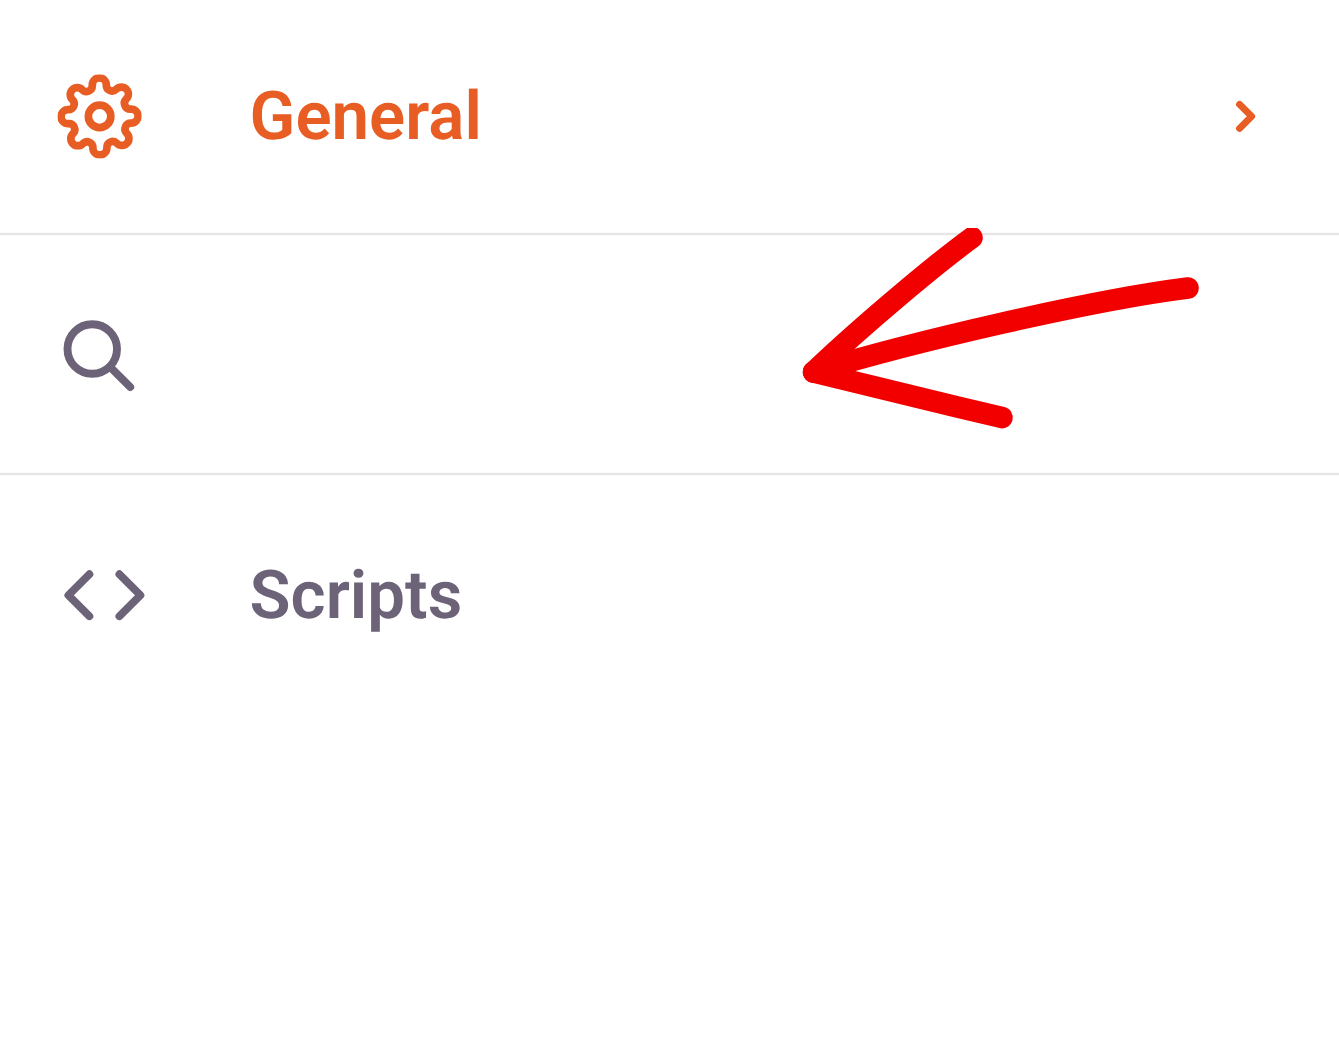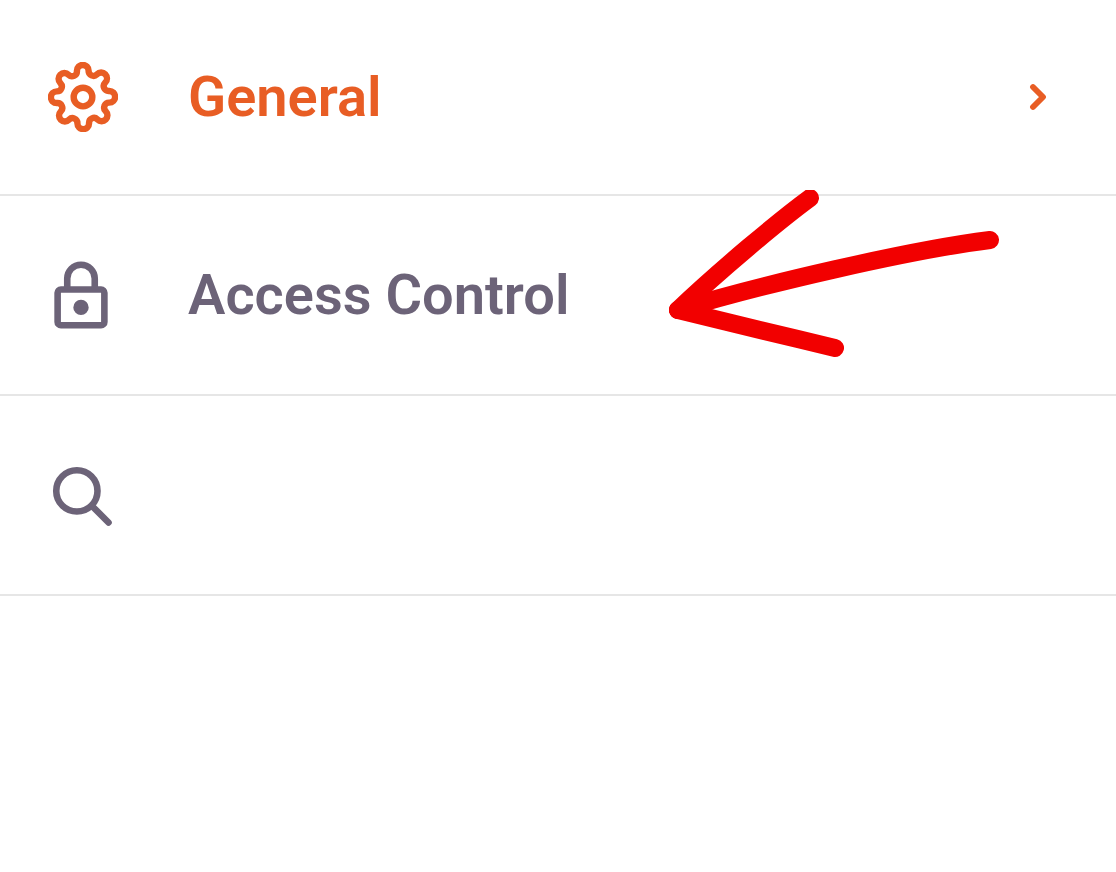--- a/index.html
+++ b/index.html
@@ -19,20 +19,21 @@
       width: 100%;
     }
     .menu-item {
       display: flex;
       align-items: center;
       padding: 0 48px;
       height: 200px;
       border-bottom: 2px solid #e6e6e6;
       cursor: pointer;
       position: relative;
+      gap: 20px;
     }
     .menu-item.first {
       height: 196px;
     }
     .menu-item.last {
       border-bottom: none;
     }
     .icon-wrap {
       width: 80px;
       display: flex;
@@ -81,40 +82,39 @@
       </svg>
     </span>
     <span class="label label-active">General</span>
     <span class="chevron-wrap">
       <svg width="40" height="40" viewBox="0 0 24 24" fill="none" stroke="#e85d24" stroke-width="3.5" stroke-linecap="round" stroke-linejoin="round">
         <polyline points="9 18 15 12 9 6"></polyline>
       </svg>
     </span>
   </div>
 
-  <div class="menu-item">
-    <span class="icon-wrap">
-      <svg width="66" height="74" viewBox="0 0 24 26" fill="none" stroke="#6c6378" stroke-width="2.4" stroke-linecap="butt" stroke-linejoin="miter">
-        <rect x="3.5" y="11" width="17" height="13" rx="1.2"></rect>
-        <path d="M7 11 V7 a5 5 0 0 1 10 0 v4"></path>
-        <circle cx="12" cy="17.5" r="1.6" fill="#6c6378"></circle>
-      </svg>
-    </span>
-    <span class="label label-inactive">Access Control</span>
-  </div>
 
   <div class="menu-item">
     <span class="icon-wrap">
       <svg width="66" height="66" viewBox="0 0 24 24" fill="none" stroke="#6c6378" stroke-width="2.4" stroke-linecap="round">
         <circle cx="10.5" cy="10.5" r="7.5"></circle>
         <line x1="22" y1="22" x2="16" y2="16"></line>
       </svg>
     </span>
   </div>
 
+  <div class="menu-item last">
+    <span class="icon-wrap">
+      <svg width="78" height="60" viewBox="0 0 30 24" fill="none" stroke="#6c6378" stroke-width="2.6" stroke-linecap="round" stroke-linejoin="round">
+        <polyline points="10 5 3 12 10 19"></polyline>
+        <polyline points="20 5 27 12 20 19"></polyline>
+      </svg>
+    </span>
+    <span class="label label-inactive">Scripts</span>
+  </div>
 
 </div>
 
 <svg class="annotation-arrow" viewBox="0 0 360 180" fill="none">
 
   <path d="M 150 8 C 120 30, 60 80, 18 120" stroke="#f20000" stroke-width="18" stroke-linecap="round" fill="none"></path>
 
   <path d="M 330 50 C 250 60, 100 95, 18 120" stroke="#f20000" stroke-width="18" stroke-linecap="round" fill="none"></path>
 
   <path d="M 18 120 C 60 130, 120 145, 175 158" stroke="#f20000" stroke-width="18" stroke-linecap="round" fill="none"></path>

